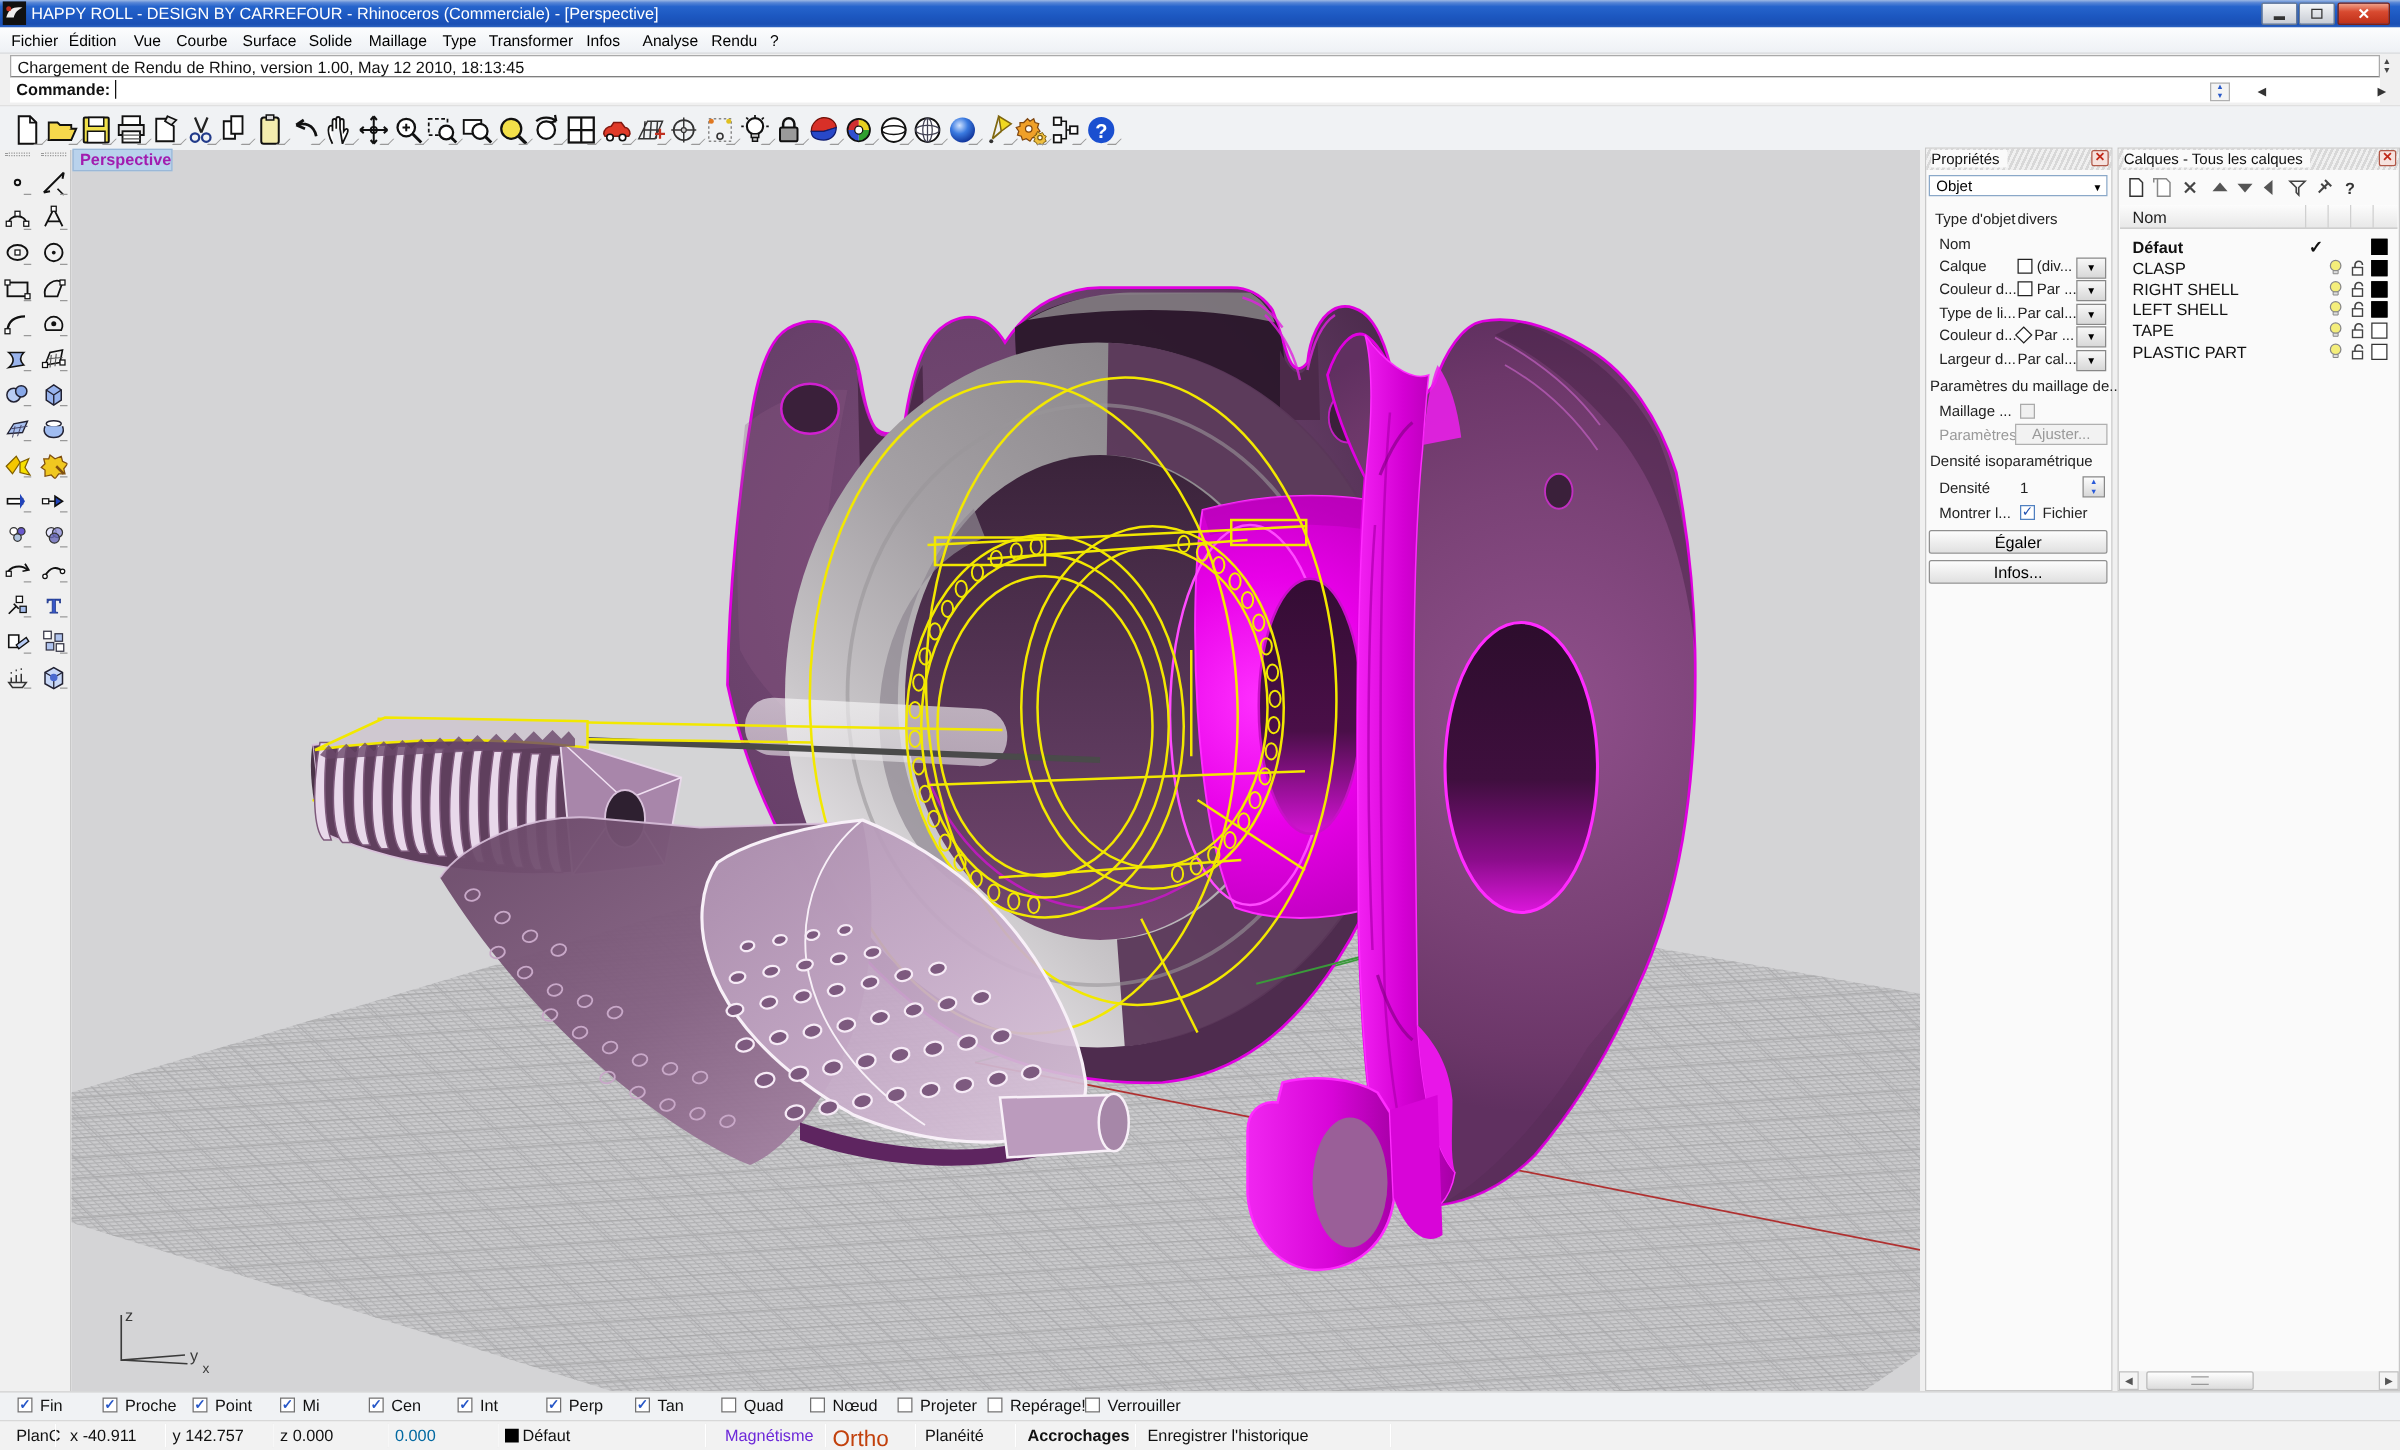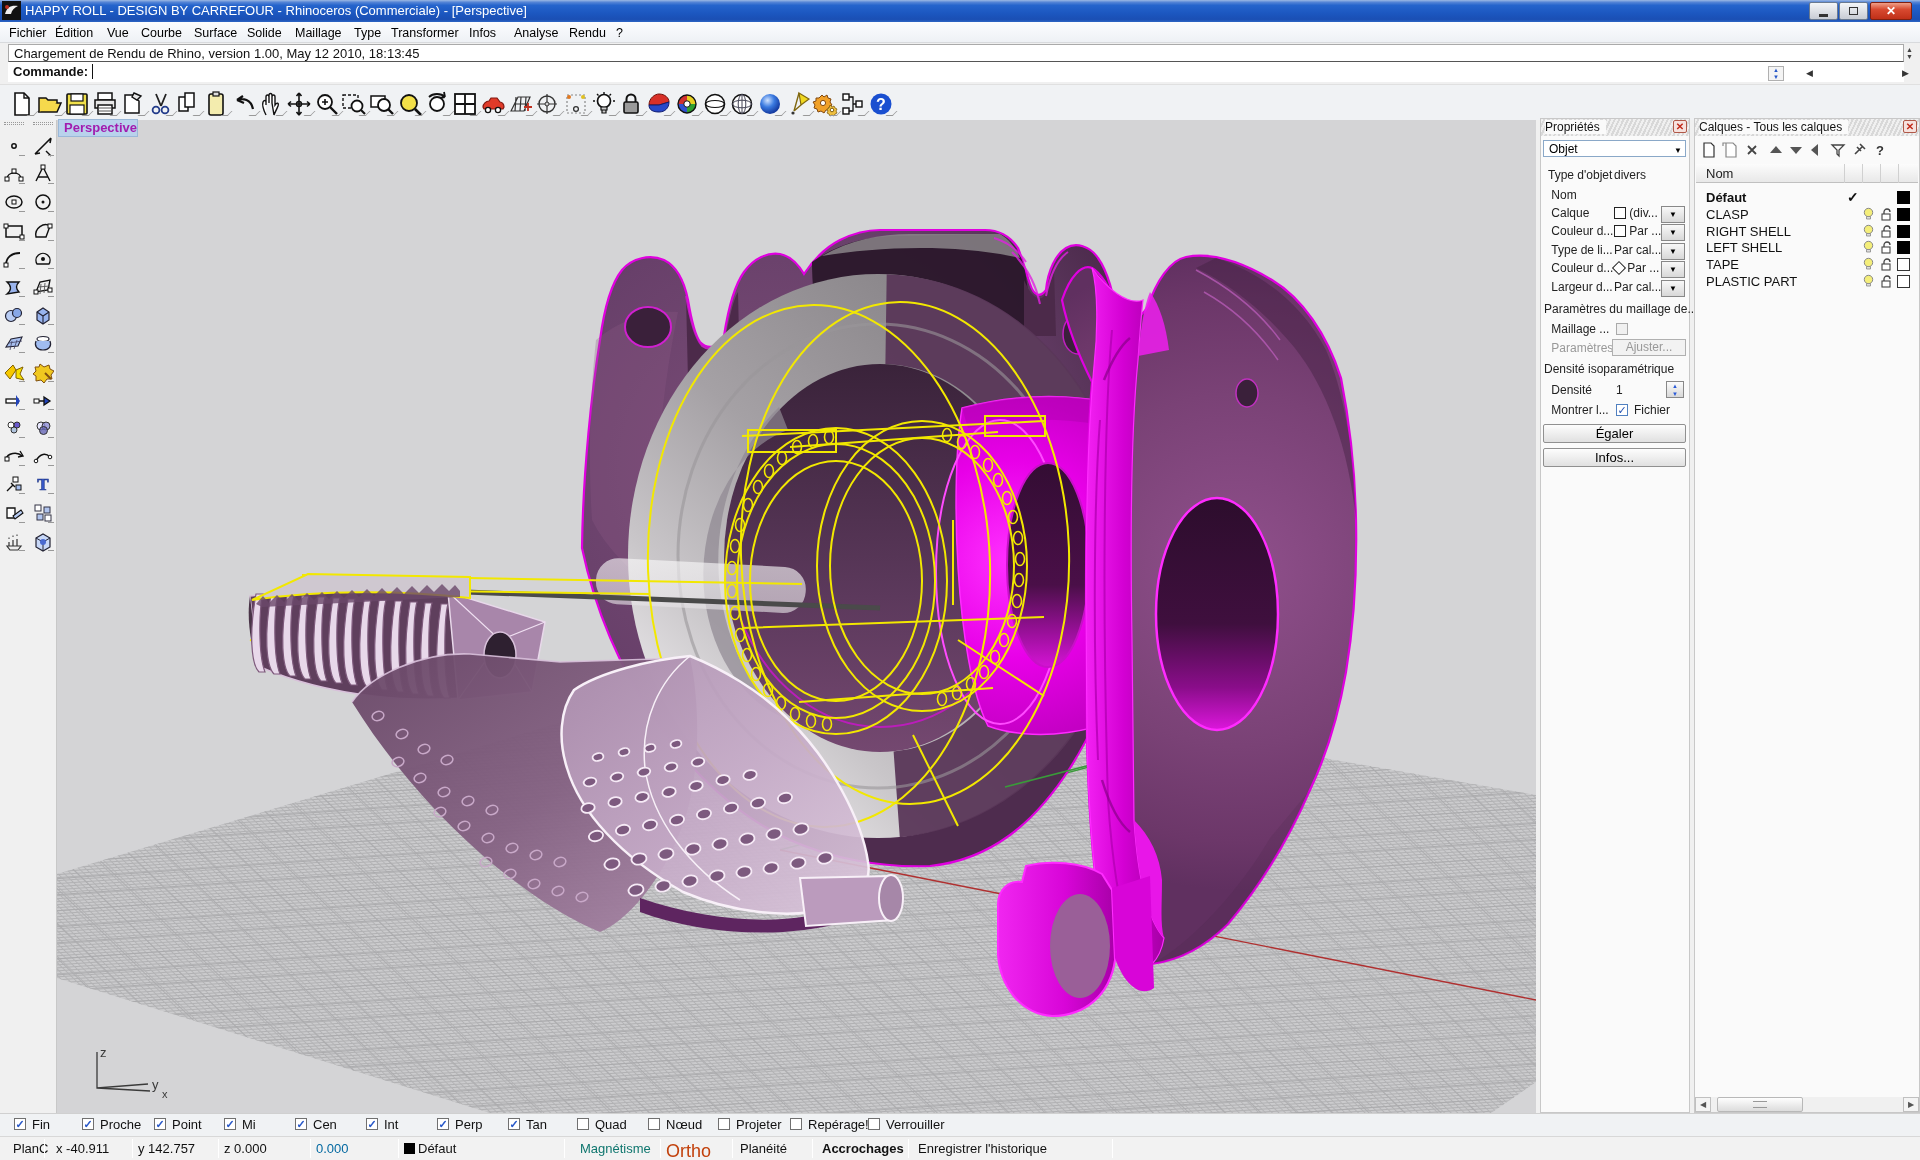--- a/index.html
+++ b/index.html
@@ -867,21 +867,21 @@
     <div style="position:absolute;left:886px;top:3px;font-size:13px;color:#111">Verrouiller</div>
 </div>
 
 <div style="position:absolute;left:0;top:1136px;width:1920px;height:24px;background:#f2f2f2;border-top:1px solid #d8d8d8">
 <div style="position:absolute;left:13px;top:4px;font-size:13px;color:#111">PlanC</div>
     <div style="position:absolute;left:56px;top:4px;font-size:13px;color:#111">x -40.911</div>
     <div style="position:absolute;left:138px;top:4px;font-size:13px;color:#111">y 142.757</div>
     <div style="position:absolute;left:224px;top:4px;font-size:13px;color:#111">z 0.000</div>
     <div style="position:absolute;left:316px;top:4px;font-size:13px;color:#0369a1">0.000</div>
     <div style="position:absolute;left:418px;top:4px;font-size:13px;color:#111">Défaut</div>
-    <div style="position:absolute;left:580px;top:4px;font-size:13px;color:#0f766e">Magnétisme</div>
+    <div style="position:absolute;left:580px;top:4px;font-size:13px;color:#6d28d9">Magnétisme</div>
     <div style="position:absolute;left:666px;top:4px;font-size:18px;color:#c2410c">Ortho</div>
     <div style="position:absolute;left:740px;top:4px;font-size:13px;color:#111">Planéité</div>
     <div style="position:absolute;left:822px;top:4px;font-size:13px;font-weight:bold;color:#111">Accrochages</div>
     <div style="position:absolute;left:918px;top:4px;font-size:13px;color:#111">Enregistrer l'historique</div>
     <div style="position:absolute;left:404px;top:6px;width:11px;height:11px;background:#000"></div>
     <div style="position:absolute;left:44px;top:2px;width:1px;height:19px;background:#d8d8d8;border-right:1px solid #fff"></div>
     <div style="position:absolute;left:132px;top:2px;width:1px;height:19px;background:#d8d8d8;border-right:1px solid #fff"></div>
     <div style="position:absolute;left:218px;top:2px;width:1px;height:19px;background:#d8d8d8;border-right:1px solid #fff"></div>
     <div style="position:absolute;left:310px;top:2px;width:1px;height:19px;background:#d8d8d8;border-right:1px solid #fff"></div>
     <div style="position:absolute;left:398px;top:2px;width:1px;height:19px;background:#d8d8d8;border-right:1px solid #fff"></div>

